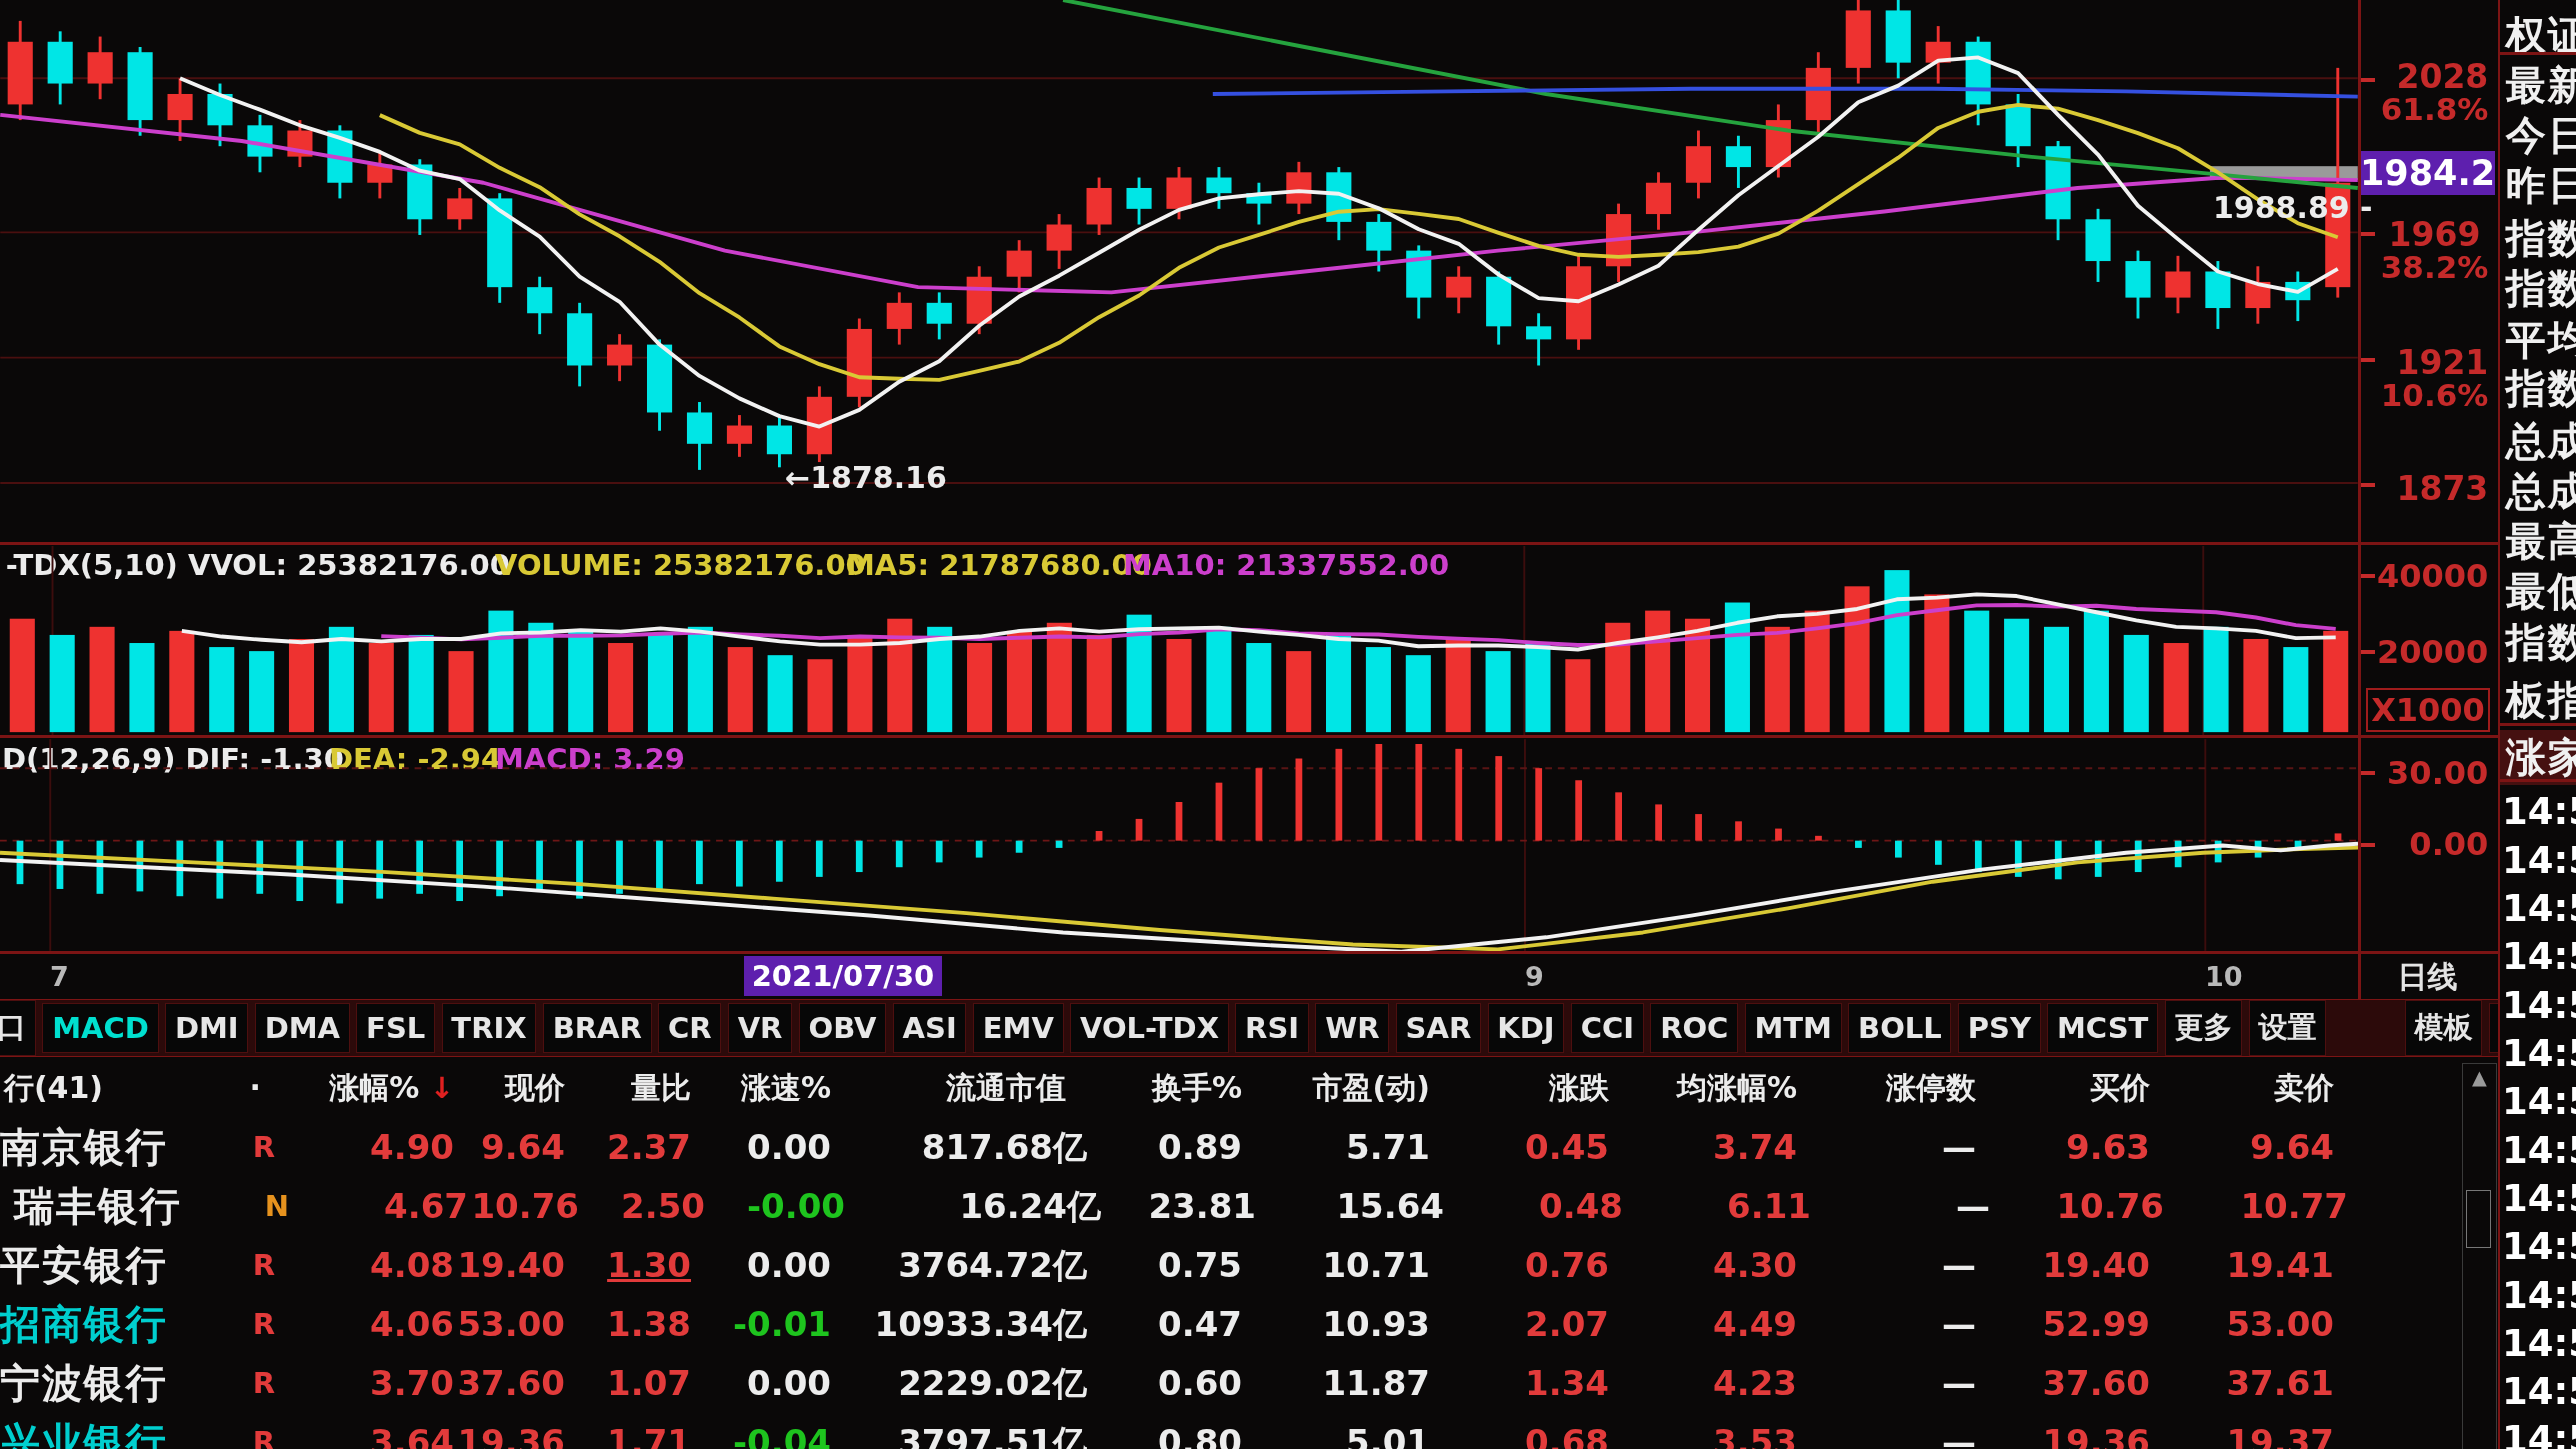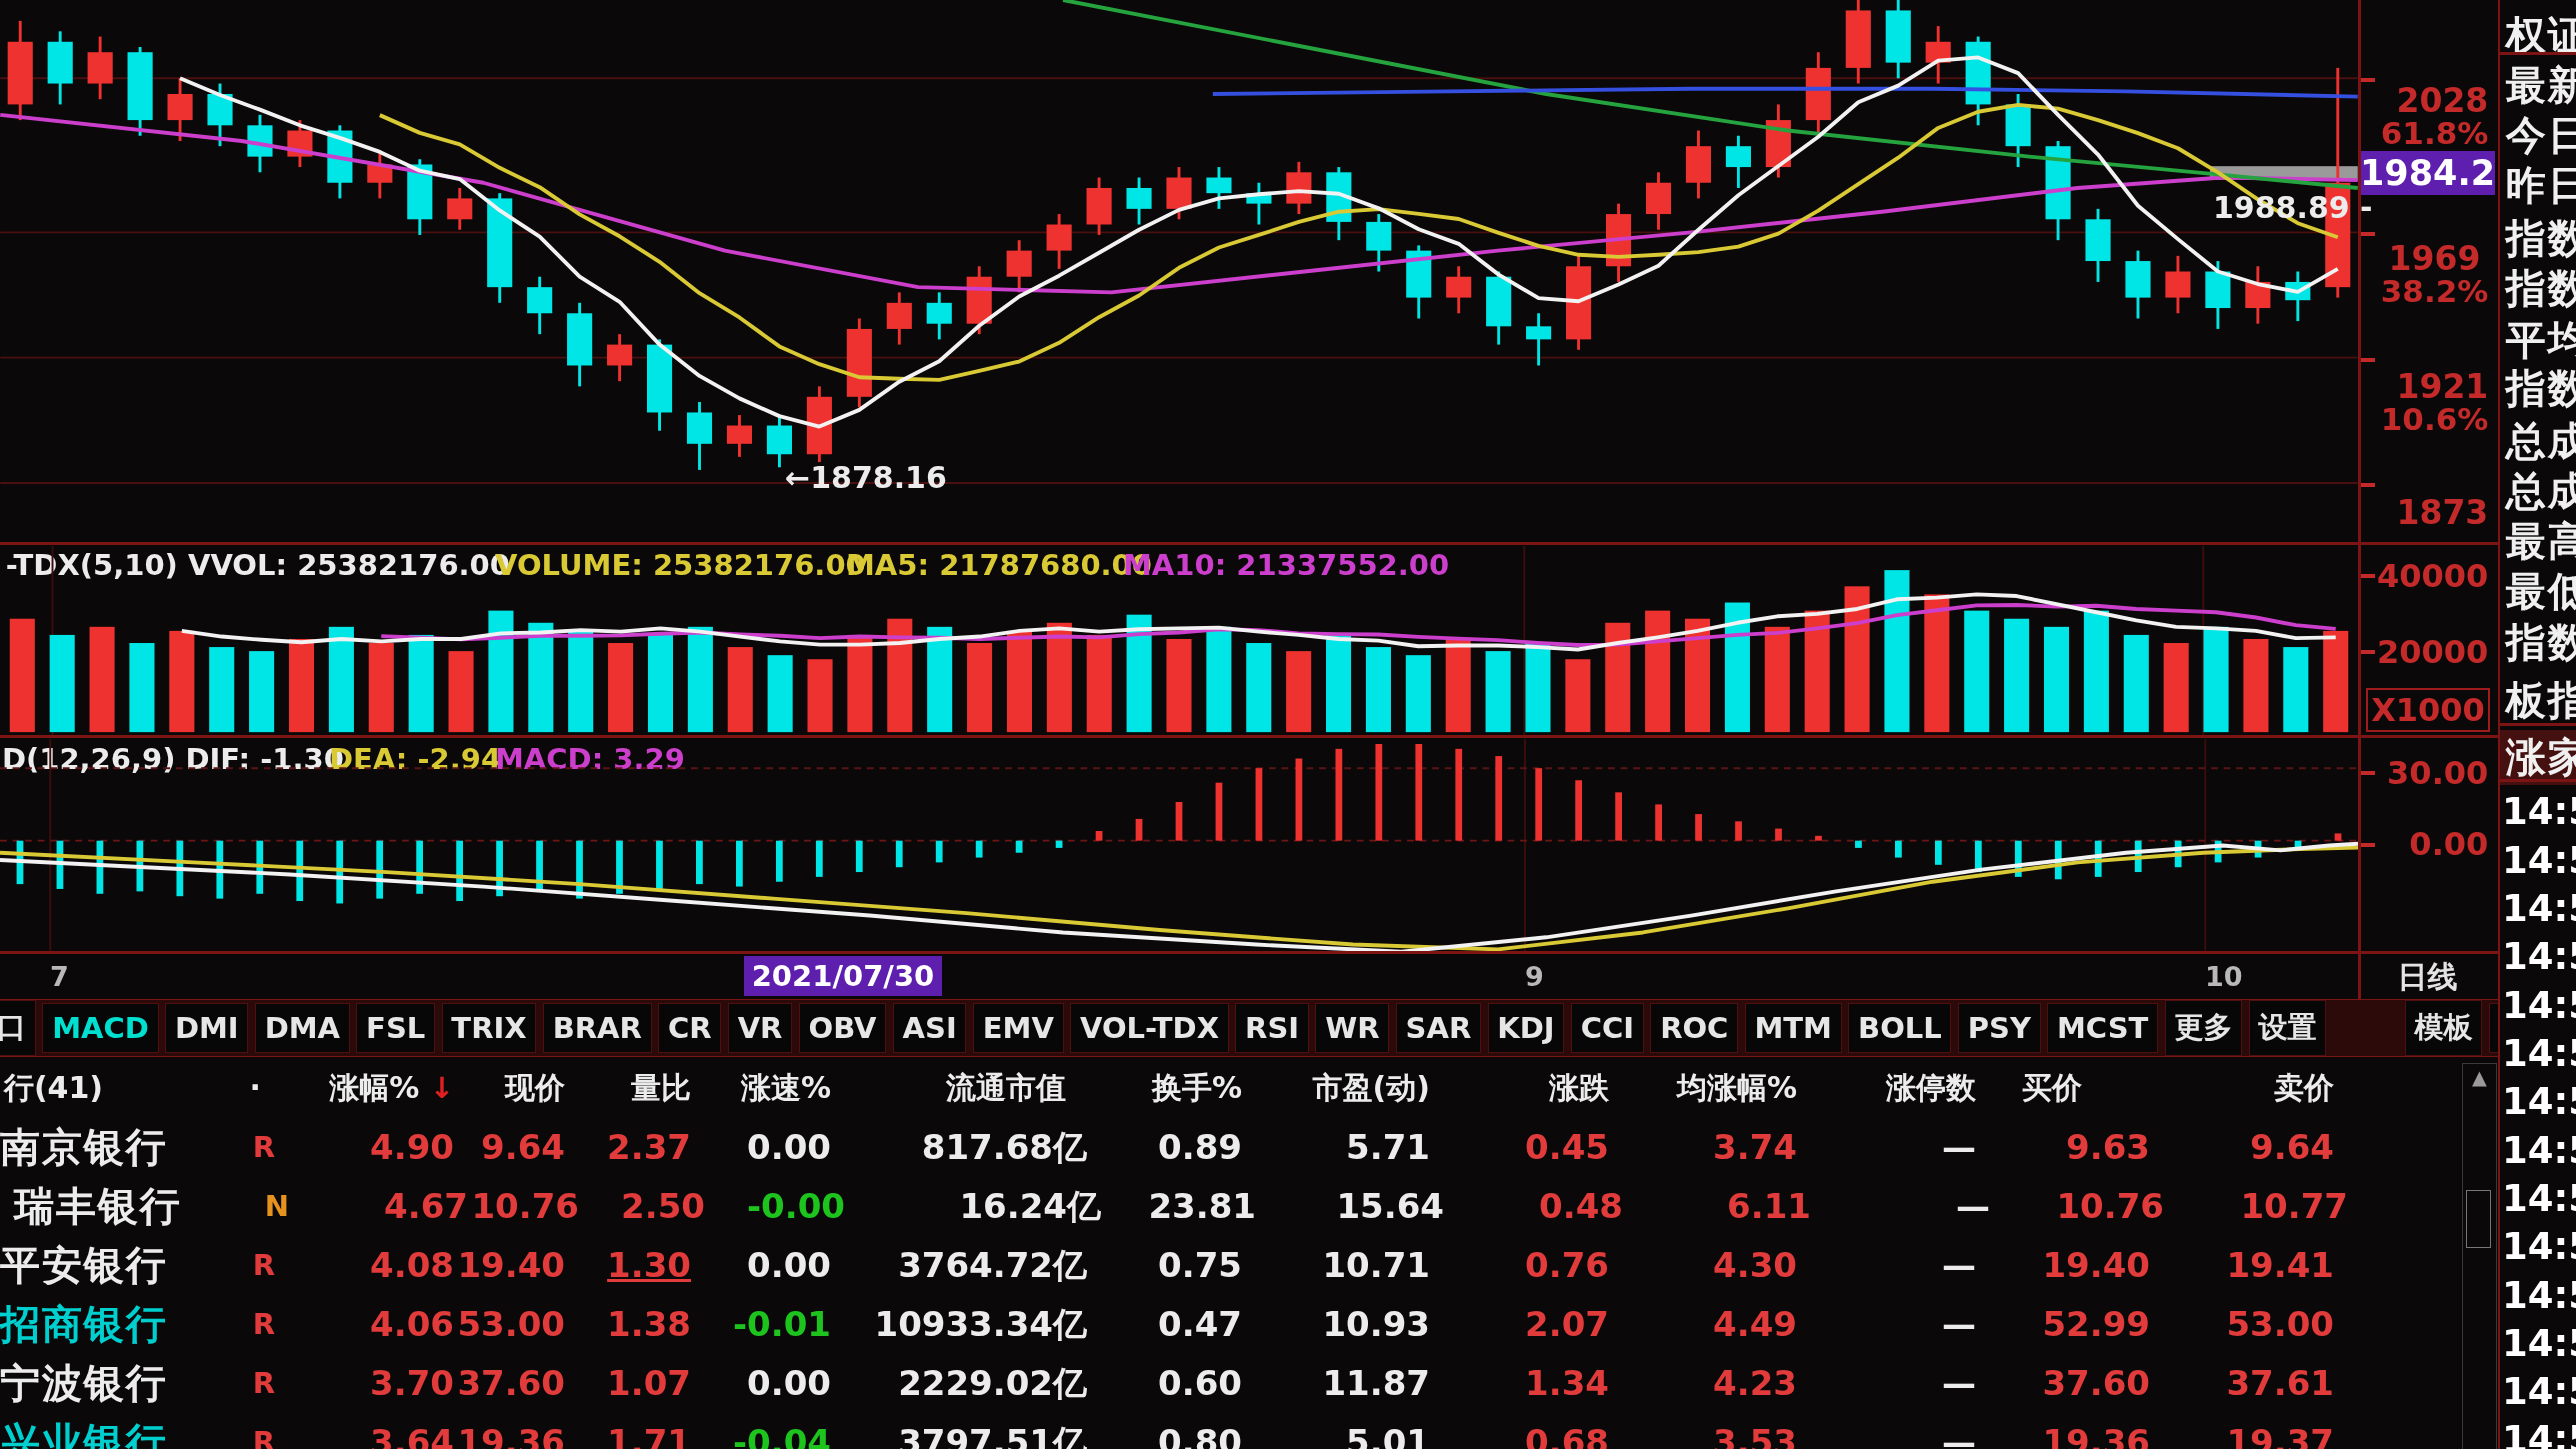--- a/index.html
+++ b/index.html
@@ -9,21 +9,21 @@
   .app{position:absolute;inset:0;background:#0a0808;}
   
   .hline{position:absolute;left:0;height:2.9px;background:#7c1414;}
   .vline{position:absolute;top:0;width:2.9px;background:#7c1414;}
   
   .ind-row{position:absolute;font-size:29px;font-weight:bold;white-space:nowrap;}
   .ind-row span{position:absolute;top:0;}
   
   .axis-col{position:absolute;left:2358px;top:0;width:140px;height:998px;}
   .fib{position:absolute;right:9.7px;text-align:right;color:#c52a2a;font-weight:bold;
-       font-size:33px;line-height:33px;margin-top:24px;}
+       font-size:33px;line-height:33px;}
   .fib .pct{font-size:31px;}
   .tick{position:absolute;left:1.9px;width:15.5px;height:3.9px;background:#c52a2a;}
   .axis-num{position:absolute;right:9.7px;color:#c52a2a;font-weight:bold;font-size:32px;}
   .x1000{position:absolute;left:7.7px;right:7.7px;border:2.9px solid #a01c1c;color:#c52a2a;
          font-weight:bold;font-size:32px;text-align:center;padding:1px 0;}
   .pricebox{position:absolute;left:2360px;width:135px;height:44px;background:#5e1fae;
             color:#fff;font-size:35px;font-weight:bold;text-align:center;line-height:44px;}
   .anno{position:absolute;color:#ececec;font-size:30px;font-weight:bold;white-space:nowrap;}
   
   .date-row{position:absolute;left:0;top:953px;width:2498px;height:45px;}
@@ -439,21 +439,21 @@
       <div class="hcell c-white" style="left: 290px; width: 164px;">涨幅% <span class="sort-arrow">↓</span></div>
       <div class="hcell c-white" style="left: 454px; width: 111px;">现价</div>
       <div class="hcell c-white" style="left: 565px; width: 126px;">量比</div>
       <div class="hcell c-white" style="left: 691px; width: 140px;">涨速%</div>
       <div class="hcell c-white" style="left: 810px; width: 256px;">流通市值</div>
       <div class="hcell c-white" style="left: 1087px; width: 155px;">换手%</div>
       <div class="hcell c-white" style="left: 1242px; width: 188px;">市盈(动)</div>
       <div class="hcell c-white" style="left: 1430px; width: 179px;">涨跌</div>
       <div class="hcell c-white" style="left: 1609px; width: 188px;">均涨幅%</div>
       <div class="hcell c-white" style="left: 1797px; width: 179px;">涨停数</div>
-      <div class="hcell c-white" style="left: 1908px; width: 174px;">买价</div>
+      <div class="hcell c-white" style="left: 1976px; width: 174px;">买价</div>
       <div class="hcell c-white" style="left: 2150px; width: 184px;">卖价</div>
     </div>
   <div id="tbl-body">
       <div class="trow" style="top: 1118px;">
         <div class="cell left name c-white" style="left: 0px; width: 193px;">南京银行</div>
         <div class="cell mark c-red" style="left: 227px; width: 48px;">R</div>
         <div class="cell c-red" style="left: 290px; width: 164px;">4.90</div>
         <div class="cell c-red" style="left: 454px; width: 111px;">9.64</div>
         <div class="cell c-red" style="left: 565px; width: 126px;">2.37</div>
         <div class="cell c-white" style="left: 691px; width: 140px;">0.00</div>

